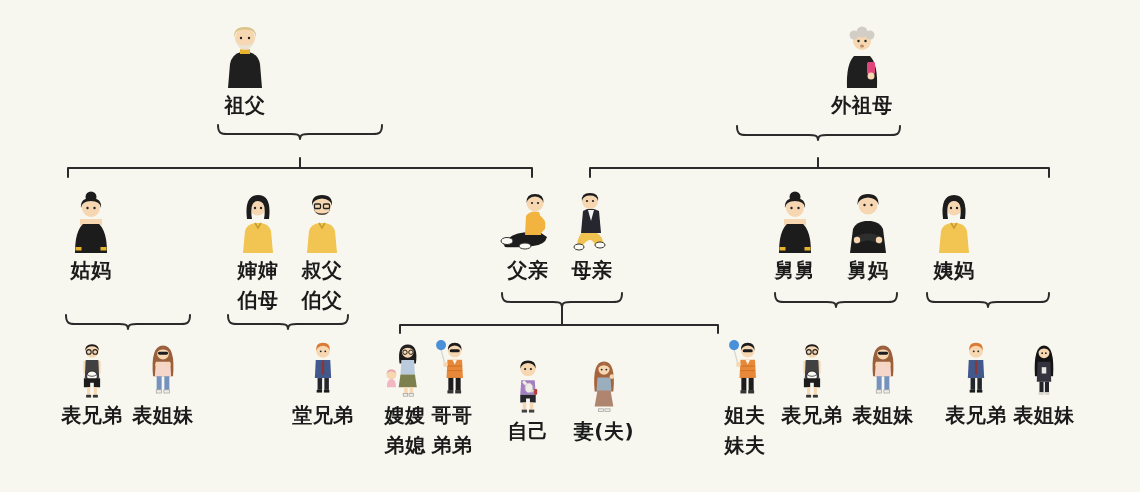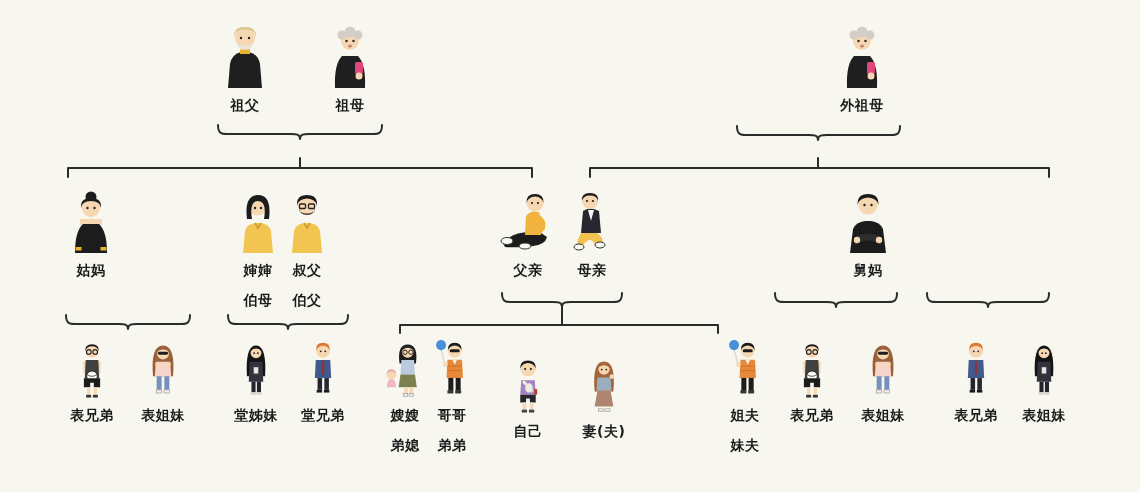--- a/index.html
+++ b/index.html
@@ -5,21 +5,21 @@
   html,body{margin:0;padding:0;}
   body{font-family:"DejaVu Sans","Liberation Sans",sans-serif;}
   #stage{position:relative;width:1140px;height:492px;background:#f8f7ef;overflow:hidden;}
   #connectors{position:absolute;left:0;top:0;z-index:1;}
   #connectors path{stroke:#2b2b2b;stroke-width:2;fill:none;stroke-linecap:round;stroke-linejoin:round;}
   .person{position:absolute;width:110px;margin-left:-55px;display:flex;flex-direction:column;align-items:center;z-index:2;}
   .figbox{display:flex;align-items:flex-end;justify-content:center;overflow:visible;}
   .fb1,.fb2{height:62px;}
   .fb3{height:58px;}
   .person.low .fb3{height:74px;}
-  .plabel{margin-top:2px;font-size:14px;font-weight:600;color:#1b1b1b;text-align:center;
+  .plabel{margin-top:2px;font-size:20px;font-weight:600;color:#1b1b1b;text-align:center;
           white-space:pre-line;line-height:30px;letter-spacing:0.5px;}
   svg.fig{display:block;overflow:visible;}
 </style>
 </head>
 <body>
 
 <div id="stage">
 
   <svg width="0" height="0" style="position:absolute" aria-hidden="true">
     <defs>
@@ -236,28 +236,20 @@
   </svg>
 
   <div class="person" style="left:245px;top:26px">
     <div class="figbox fb1">
         <svg class="fig" width="48" height="62">
           <use href="#f-grandpa"></use>
         </svg>
       </div>
     <div class="plabel">祖父</div>
   </div>
-  <div class="person" style="left:350px;top:26px">
-    <div class="figbox fb1">
-        <svg class="fig" width="44" height="62">
-          <use href="#f-grandma"></use>
-        </svg>
-      </div>
-    <div class="plabel">祖母</div>
-  </div>
   <div class="person" style="left:862px;top:26px">
     <div class="figbox fb1">
         <svg class="fig" width="44" height="62">
           <use href="#f-grandma"></use>
         </svg>
       </div>
     <div class="plabel">外祖母</div>
   </div>
 
   <div class="person" style="left:91px;top:191px">
@@ -270,21 +262,21 @@
   </div>
   <div class="person" style="left:258px;top:191px">
     <div class="figbox fb2">
         <svg class="fig" width="46" height="62">
           <use href="#f-wbob"></use>
         </svg>
       </div>
     <div class="plabel">婶婶
 伯母</div>
   </div>
-  <div class="person" style="left:307px;top:191px">
+  <div class="person" style="left:322px;top:191px">
     <div class="figbox fb2">
         <svg class="fig" width="46" height="62">
           <use href="#f-mbeard"></use>
         </svg>
       </div>
     <div class="plabel">叔父
 伯父</div>
   </div>
   <div class="person" style="left:528px;top:191px">
     <div class="figbox fb2">
@@ -295,130 +287,138 @@
     <div class="plabel">父亲</div>
   </div>
   <div class="person" style="left:592px;top:191px">
     <div class="figbox fb2">
         <svg class="fig" width="58" height="62">
           <use href="#f-mother"></use>
         </svg>
       </div>
     <div class="plabel">母亲</div>
   </div>
+  <div class="person" style="left:795px;top:191px">
+    <div class="figbox fb2">
+        <svg class="fig" width="46" height="62">
+          <use href="#f-wbun"></use>
+        </svg>
+      </div>
+    <div class="plabel">舅舅</div>
+  </div>
   <div class="person" style="left:868px;top:191px">
     <div class="figbox fb2">
         <svg class="fig" width="50" height="62">
           <use href="#f-mcross"></use>
         </svg>
       </div>
     <div class="plabel">舅妈</div>
   </div>
+  <div class="person" style="left:954px;top:191px">
+    <div class="figbox fb2">
+        <svg class="fig" width="46" height="62">
+          <use href="#f-wbob"></use>
+        </svg>
+      </div>
+    <div class="plabel">姨妈</div>
+  </div>
 
   <div class="person" style="left:92px;top:340px">
     <div class="figbox fb3">
         <svg class="fig" width="36" height="56" viewBox="0 0 38 62">
           <use href="#f-bball"></use>
         </svg>
       </div>
     <div class="plabel">表兄弟</div>
   </div>
   <div class="person" style="left:163px;top:340px">
     <div class="figbox fb3">
         <svg class="fig" width="38" height="58" viewBox="0 0 40 64">
           <use href="#f-gsun"></use>
         </svg>
       </div>
     <div class="plabel">表姐妹</div>
   </div>
-  <div class="person" style="left:256px;top:340px">
+  <div class="person" style="left:323px;top:340px">
+    <div class="figbox fb3">
+        <svg class="fig" width="36" height="58" viewBox="0 0 38 64">
+          <use href="#f-mohair"></use>
+        </svg>
+      </div>
+    <div class="plabel">堂兄弟</div>
+  </div>
+  <div class="person" style="left:452px;top:340px">
+    <div class="figbox fb3">
+        <svg class="fig" width="40" height="62" viewBox="0 0 42 68">
+          <use href="#f-mpolo"></use>
+        </svg>
+      </div>
+    <div class="plabel">哥哥
+弟弟</div>
+  </div>
+  <div class="person" style="left:405px;top:340px">
+    <div class="figbox fb3">
+        <svg class="fig" width="44" height="58" viewBox="0 0 46 64">
+          <use href="#f-wbaby"></use>
+        </svg>
+      </div>
+    <div class="plabel">嫂嫂
+弟媳</div>
+  </div>
+  <div class="person low" style="left:528px;top:340px">
+    <div class="figbox fb3">
+        <svg class="fig" width="36" height="56" viewBox="0 0 36 58">
+          <use href="#f-self"></use>
+        </svg>
+      </div>
+    <div class="plabel">自己</div>
+  </div>
+  <div class="person low" style="left:604px;top:340px">
+    <div class="figbox fb3">
+        <svg class="fig" width="38" height="58" viewBox="0 0 40 62">
+          <use href="#f-wife"></use>
+        </svg>
+      </div>
+    <div class="plabel">妻(夫)</div>
+  </div>
+  <div class="person" style="left:745px;top:340px">
+    <div class="figbox fb3">
+        <svg class="fig" width="40" height="62" viewBox="0 0 42 68">
+          <use href="#f-mpolo"></use>
+        </svg>
+      </div>
+    <div class="plabel">姐夫
+妹夫</div>
+  </div>
+  <div class="person" style="left:812px;top:340px">
+    <div class="figbox fb3">
+        <svg class="fig" width="36" height="56" viewBox="0 0 38 62">
+          <use href="#f-bball"></use>
+        </svg>
+      </div>
+    <div class="plabel">表兄弟</div>
+  </div>
+  <div class="person" style="left:883px;top:340px">
+    <div class="figbox fb3">
+        <svg class="fig" width="38" height="58" viewBox="0 0 40 64">
+          <use href="#f-gsun"></use>
+        </svg>
+      </div>
+    <div class="plabel">表姐妹</div>
+  </div>
+  <div class="person" style="left:976px;top:340px">
+    <div class="figbox fb3">
+        <svg class="fig" width="36" height="58" viewBox="0 0 38 64">
+          <use href="#f-mohair"></use>
+        </svg>
+      </div>
+    <div class="plabel">表兄弟</div>
+  </div>
+  <div class="person" style="left:1044px;top:340px">
     <div class="figbox fb3">
         <svg class="fig" width="32" height="58" viewBox="0 0 34 64">
           <use href="#f-wdark"></use>
         </svg>
       </div>
-    <div class="plabel">堂姊妹</div>
-  </div>
-  <div class="person" style="left:323px;top:340px">
-    <div class="figbox fb3">
-        <svg class="fig" width="36" height="58" viewBox="0 0 38 64">
-          <use href="#f-mohair"></use>
-        </svg>
-      </div>
-    <div class="plabel">堂兄弟</div>
-  </div>
-  <div class="person" style="left:452px;top:340px">
-    <div class="figbox fb3">
-        <svg class="fig" width="40" height="62" viewBox="0 0 42 68">
-          <use href="#f-mpolo"></use>
-        </svg>
-      </div>
-    <div class="plabel">哥哥
-弟弟</div>
-  </div>
-  <div class="person" style="left:405px;top:340px">
-    <div class="figbox fb3">
-        <svg class="fig" width="44" height="58" viewBox="0 0 46 64">
-          <use href="#f-wbaby"></use>
-        </svg>
-      </div>
-    <div class="plabel">嫂嫂
-弟媳</div>
-  </div>
-  <div class="person low" style="left:528px;top:340px">
-    <div class="figbox fb3">
-        <svg class="fig" width="36" height="56" viewBox="0 0 36 58">
-          <use href="#f-self"></use>
-        </svg>
-      </div>
-    <div class="plabel">自己</div>
-  </div>
-  <div class="person low" style="left:604px;top:340px">
-    <div class="figbox fb3">
-        <svg class="fig" width="38" height="58" viewBox="0 0 40 62">
-          <use href="#f-wife"></use>
-        </svg>
-      </div>
-    <div class="plabel">妻(夫)</div>
-  </div>
-  <div class="person" style="left:745px;top:340px">
-    <div class="figbox fb3">
-        <svg class="fig" width="40" height="62" viewBox="0 0 42 68">
-          <use href="#f-mpolo"></use>
-        </svg>
-      </div>
-    <div class="plabel">姐夫
-妹夫</div>
-  </div>
-  <div class="person" style="left:812px;top:340px">
-    <div class="figbox fb3">
-        <svg class="fig" width="36" height="56" viewBox="0 0 38 62">
-          <use href="#f-bball"></use>
-        </svg>
-      </div>
-    <div class="plabel">表兄弟</div>
-  </div>
-  <div class="person" style="left:883px;top:340px">
-    <div class="figbox fb3">
-        <svg class="fig" width="38" height="58" viewBox="0 0 40 64">
-          <use href="#f-gsun"></use>
-        </svg>
-      </div>
     <div class="plabel">表姐妹</div>
   </div>
-  <div class="person" style="left:976px;top:340px">
-    <div class="figbox fb3">
-        <svg class="fig" width="36" height="58" viewBox="0 0 38 64">
-          <use href="#f-mohair"></use>
-        </svg>
-      </div>
-    <div class="plabel">表兄弟</div>
-  </div>
-  <div class="person" style="left:1044px;top:340px">
-    <div class="figbox fb3">
-        <svg class="fig" width="32" height="58" viewBox="0 0 34 64">
-          <use href="#f-wdark"></use>
-        </svg>
-      </div>
-    <div class="plabel">表姐妹</div>
-  </div>
 
 </div>
 
 </body></html>

